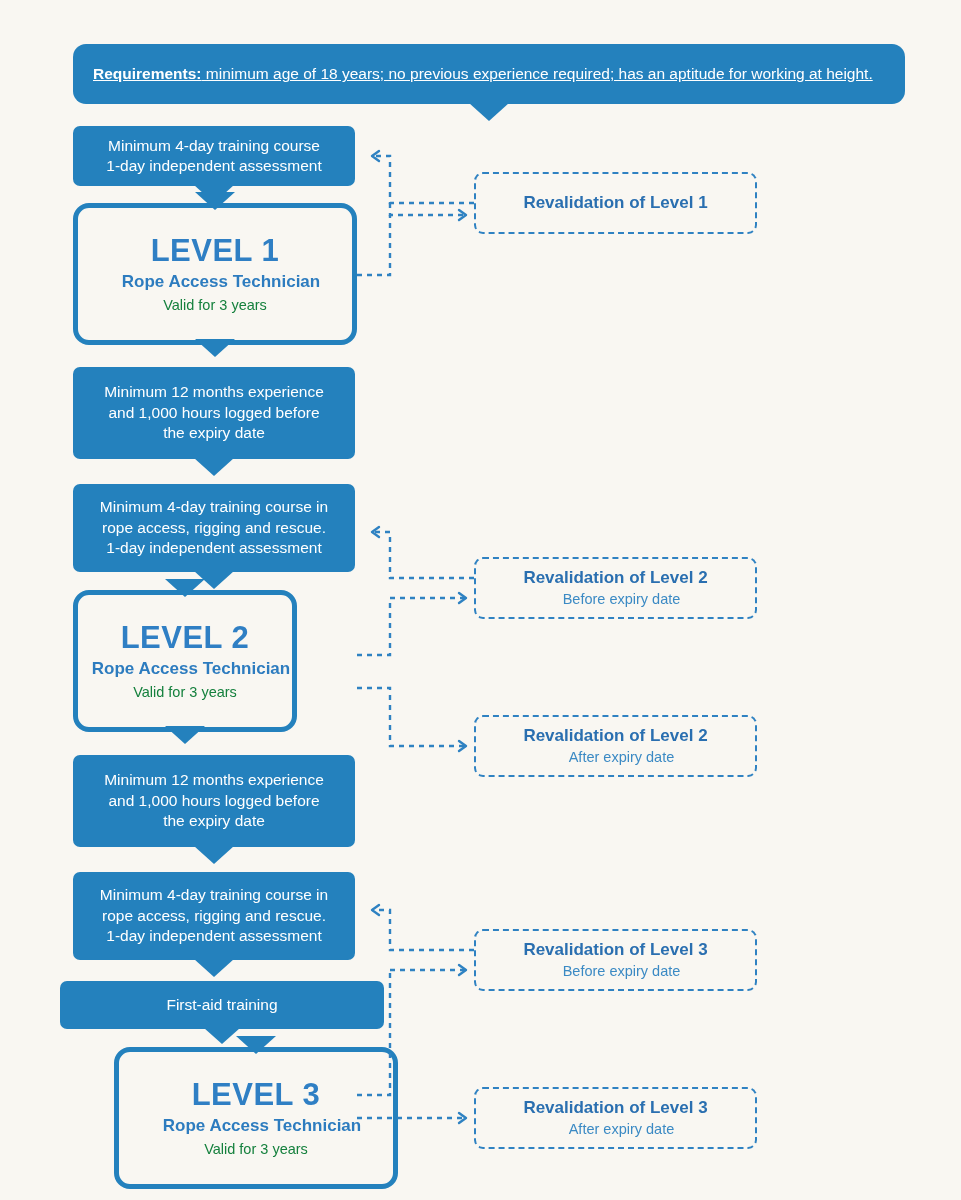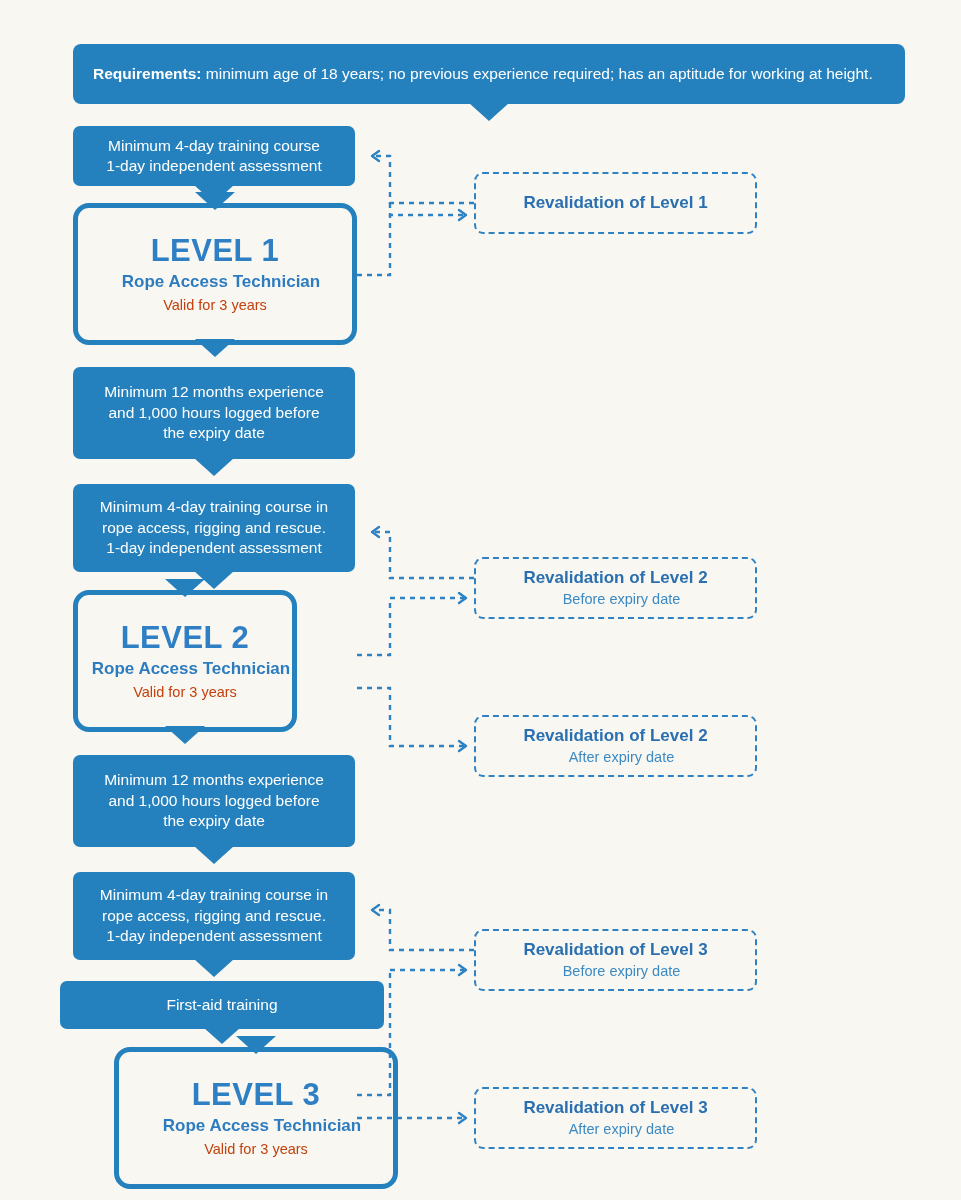--- a/index.html
+++ b/index.html
@@ -33,21 +33,22 @@
     color: #ffffff;
     display: flex;
     align-items: center;
     justify-content: center;
     text-align: center;
     line-height: 1.32;
     font-size: 15.5px;
     padding: 2px 14px;
   }
   .step.wide {
-    border-radius: 8px;
+    border-radius: 13px;
+    text-decoration: underline;
   }
   .step .txt {
     display: block;
     width: 100%;
   }
   
   .tail {
     position: absolute;
     left: 50%;
     bottom: -17px;
@@ -99,21 +100,21 @@
   }
   .level .lvl-sub {
     color: #2d7cbf;
     font-weight: bold;
     font-size: 17px;
     line-height: 1.2;
     margin-bottom: 4px;
     padding-left: 12px;
   }
   .level .lvl-valid {
-    color: #c2410c;
+    color: #15803d;
     font-size: 14.5px;
     line-height: 1.2;
   }
   
   .notch-top {
     position: absolute;
     left: 50%;
     top: -16px;
     margin-left: -20px;
     width: 0;

